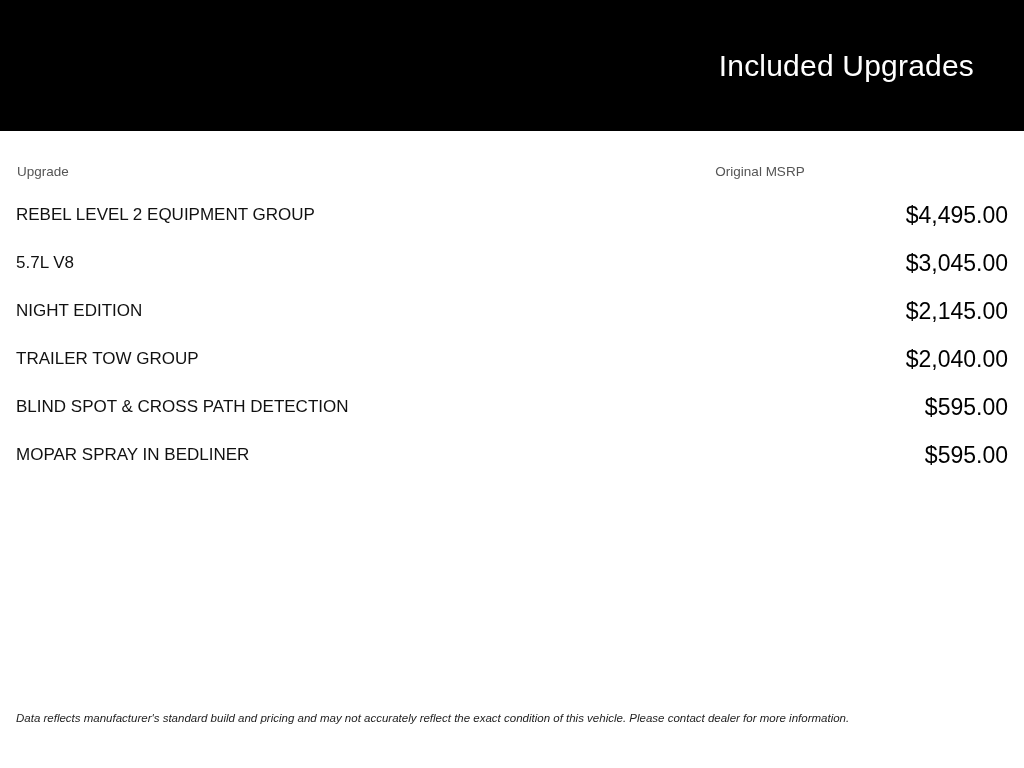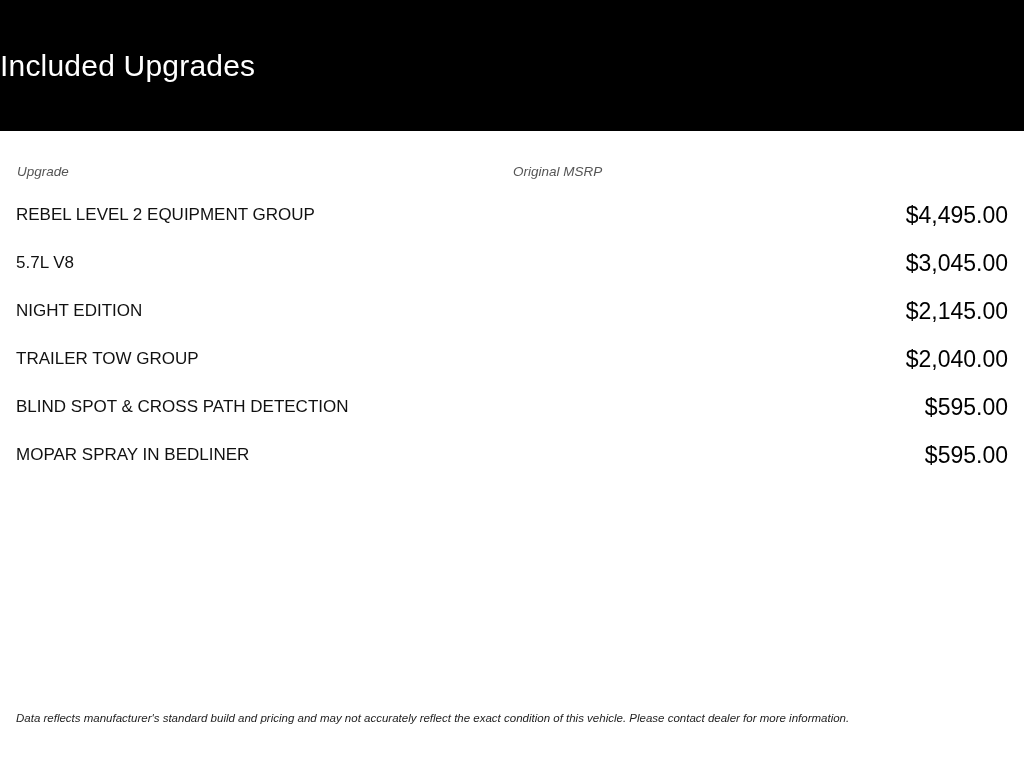--- a/index.html
+++ b/index.html
@@ -21,21 +21,21 @@
     height: 768px;
     background: #ffffff;
   }
 
   
   .header {
     height: 131px;
     background: #000000;
     display: flex;
     align-items: center;
-    justify-content: flex-start;
+    justify-content: flex-end;
     box-sizing: border-box;
     padding-right: 50px;
   }
   .header-title {
     color: #ffffff;
     font-size: 30px;
     font-weight: 400;
     letter-spacing: 0.2px;
     line-height: 1;
   }
@@ -53,24 +53,23 @@
   }
 
   .col-head {
     font-size: 13.5px;
     color: #555555;
     font-weight: 400;
     padding-top: 33px;
     padding-bottom: 12px;
     text-align: left;
     vertical-align: bottom;
-    font-style: italic;
   }
   .col-head.right {
-    text-align: left;
+    text-align: center;
   }
 
   .row-name {
     font-size: 17px;
     font-weight: 400;
     color: #111111;
     text-align: left;
     padding: 14px 0 14px 0;
     white-space: nowrap;
   }

